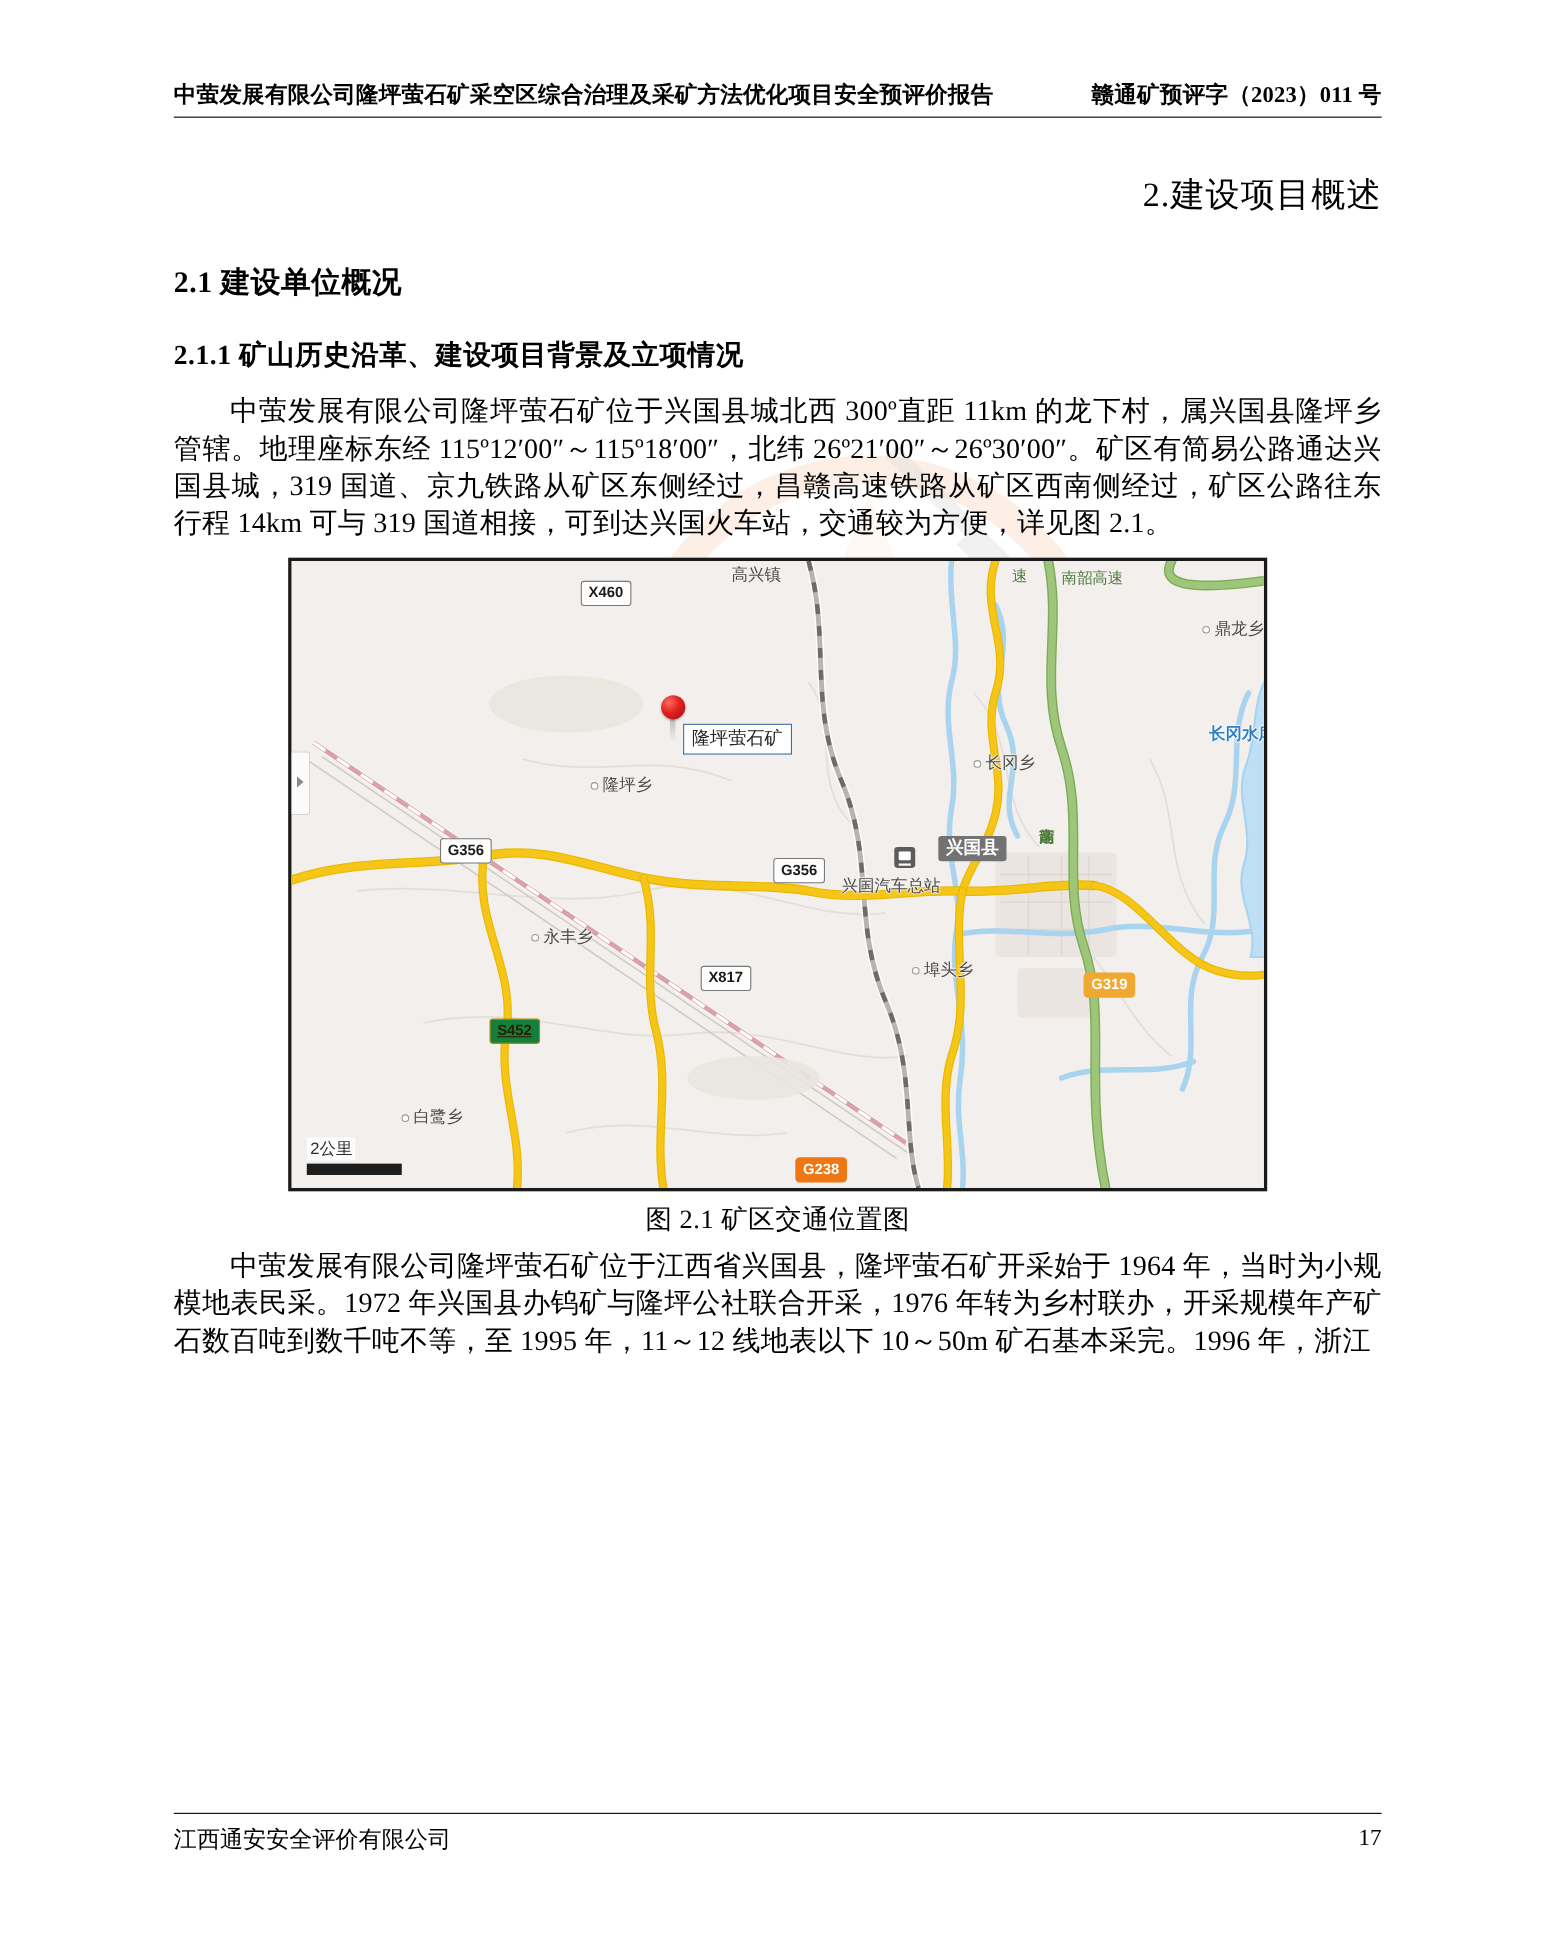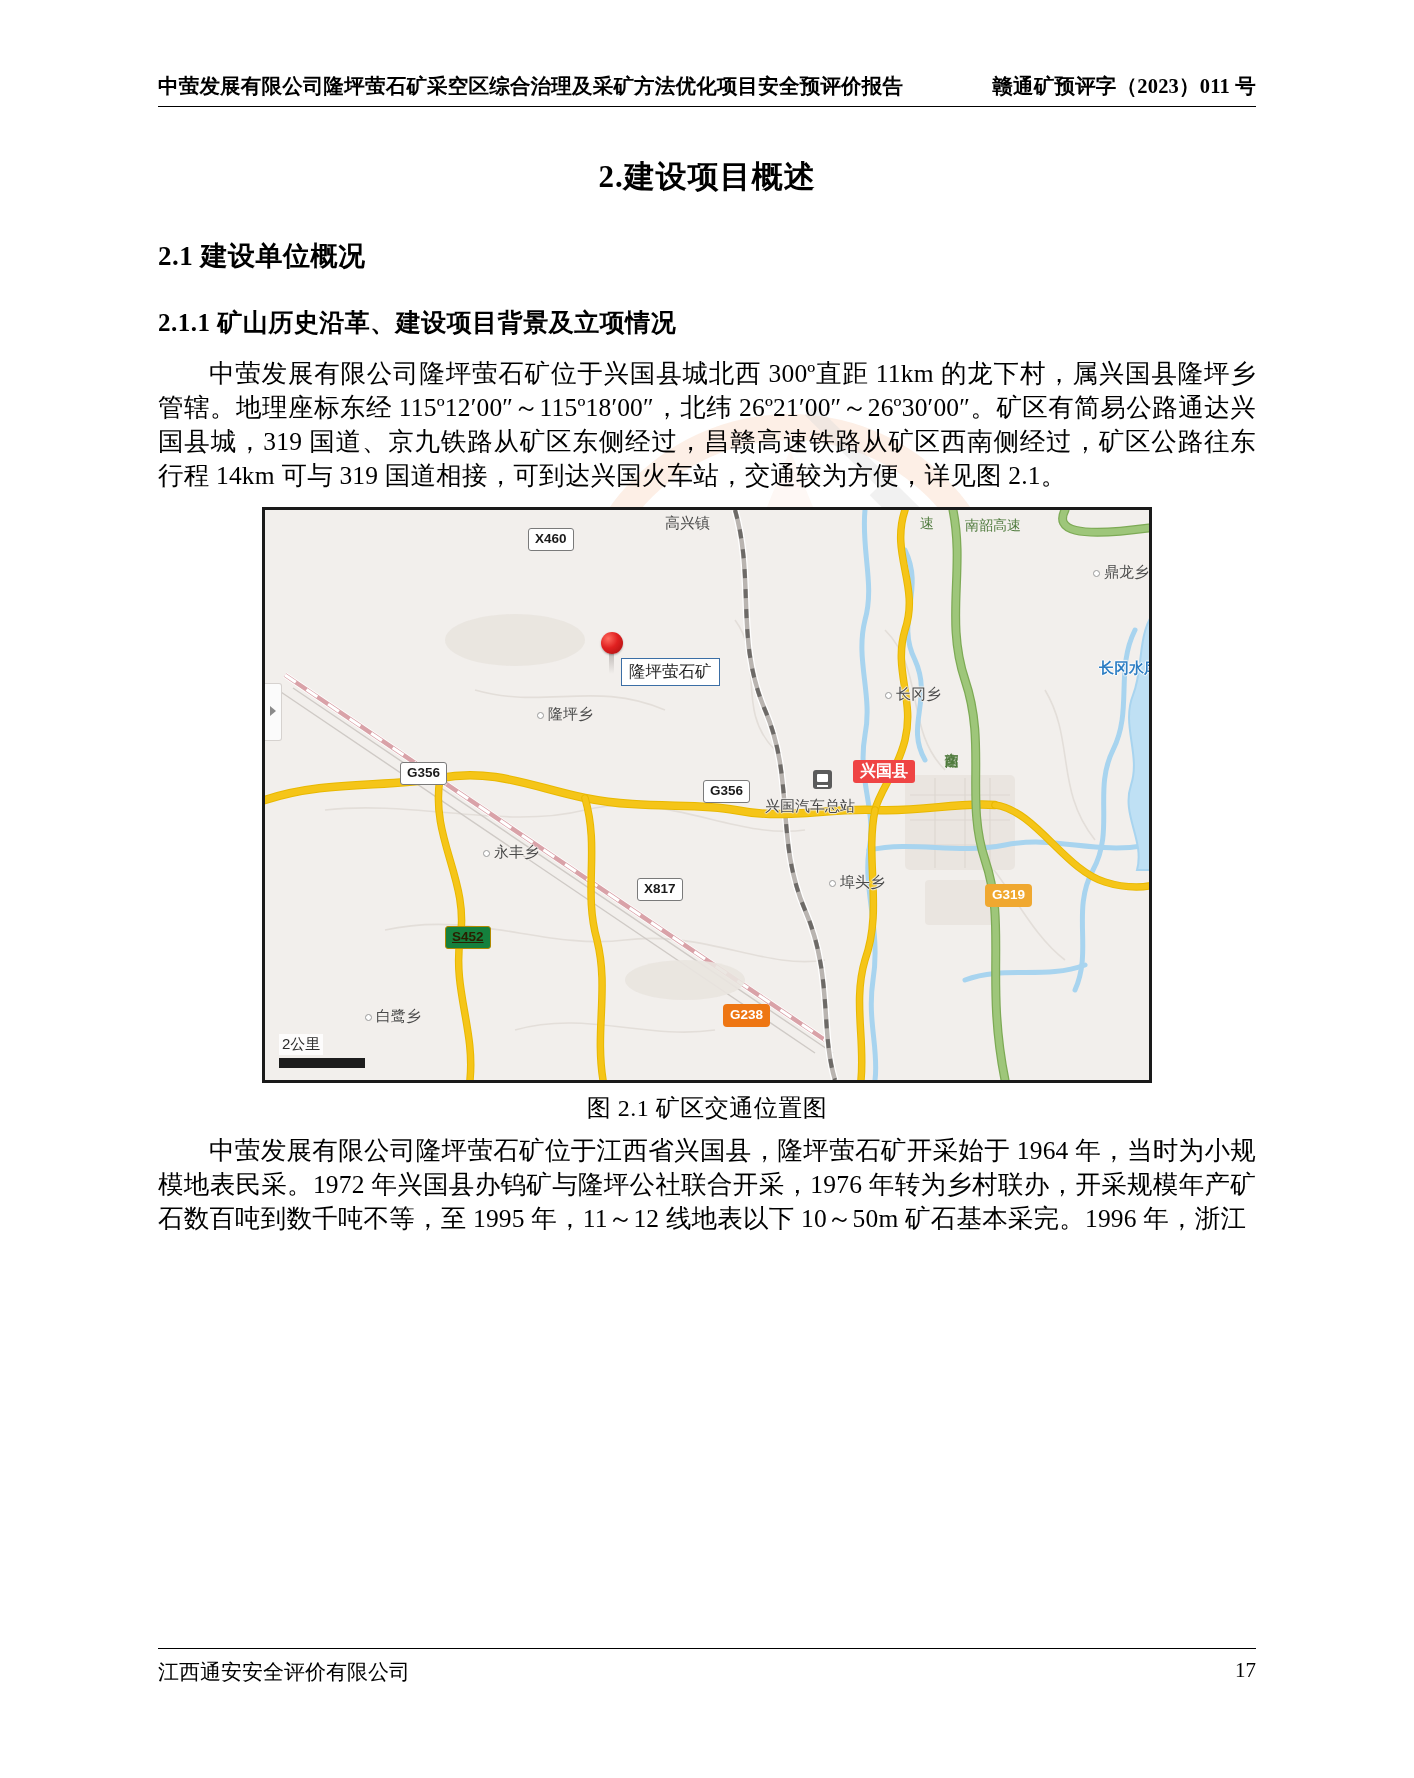--- a/index.html
+++ b/index.html
@@ -54,22 +54,22 @@
   
   .content {
     position: absolute;
     left: 158px;
     top: 130px;
     width: 1098px;
     z-index: 3;
   }
   h1.doc-title {
     font-size: 31px;
-    font-weight: 700;
-    text-align: center;
+    font-weight: 400;
+    text-align: right;
     margin: 26px 0 0 0;
     letter-spacing: 1px;
   }
   h2.sec {
     font-size: 27px;
     font-weight: 700;
     margin: 40px 0 0 0;
     letter-spacing: .5px;
   }
   h3.subsec {
@@ -138,20 +138,21 @@
     color: #fff;
     border-radius: 4px;
     padding: 4px 7px 5px 7px;
   }
   .road-shield.nat2 {
     background: #ee7613;
     border: none;
     color: #fff;
     border-radius: 4px;
     padding: 4px 7px 5px 7px;
+    margin-top: 48px;
   }
   .town {
     font-size: 15px;
     color: #4a4a4a;
     text-shadow: 1px 0 1px #f3f0ed, -1px 0 1px #f3f0ed, 0 1px 1px #f3f0ed, 0 -1px 1px #f3f0ed;
   }
   .town::before {
     content: "";
     display: inline-block;
     width: 5px; height: 5px;
@@ -166,21 +167,21 @@
     font-size: 15px;
     color: #2f7fc4;
     text-shadow: 1px 0 1px #fff, -1px 0 1px #fff, 0 1px 1px #fff, 0 -1px 1px #fff;
   }
   .hwy-name {
     font-size: 14px;
     color: #4e7a3c;
     text-shadow: 1px 0 1px #f3f0ed, -1px 0 1px #f3f0ed, 0 1px 1px #f3f0ed, 0 -1px 1px #f3f0ed;
   }
   .city-chip {
-    background: #ef4444;
+    background: #737373;
     color: #fff;
     font-size: 16px;
     font-weight: 700;
     padding: 3px 7px 4px 7px;
     border-radius: 3px;
   }
   .poi-chip {
     background: #ffffff;
     border: 1.6px solid #3b6ea5;
     color: #222;

